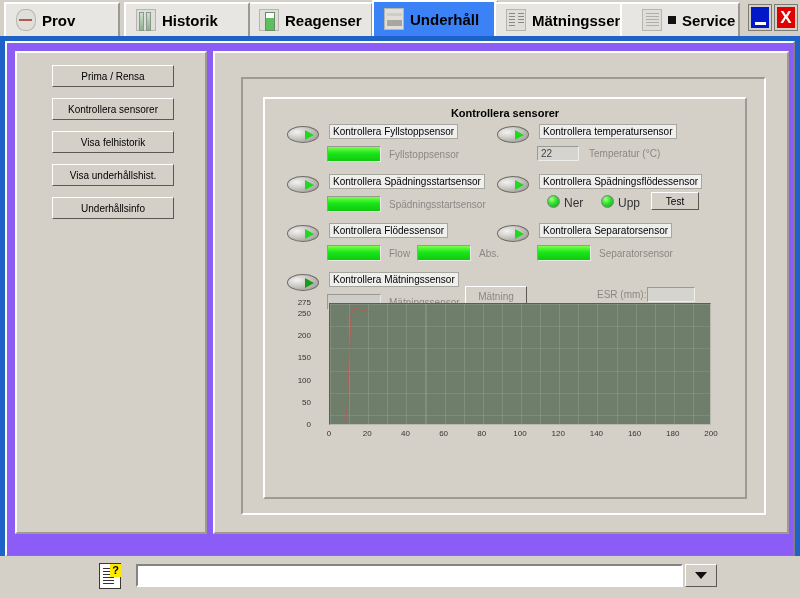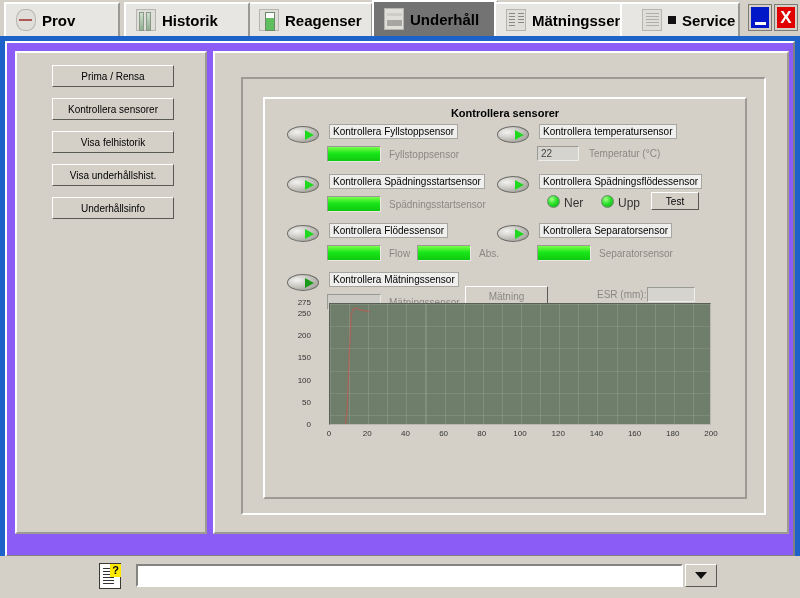--- a/index.html
+++ b/index.html
@@ -213,21 +213,21 @@
       <span>Prov</span>
     </div>
     <div class="tab" style="left: 247px; width: 126px;">
       <span class="ticon ico-reag"></span>
       <span>Reagenser</span>
     </div>
     <div class="tab" style="left: 124px; width: 126px;">
       <span class="ticon ico-hist"></span>
       <span>Historik</span>
     </div>
-    <div class="tab" style="left: 372px; width: 126px; background: #737373; height: 36px; top: 0px;">
+    <div class="tab" style="left: 372px; width: 126px; background: #3b82f6; height: 36px; top: 0px;">
       <span class="ticon ico-und"></span>
       <span>Underhåll</span>
     </div>
     <div class="tab" style="left: 494px; width: 146px;">
       <span class="ticon ico-inst"></span>
       <span>Mätningssensor</span>
     </div>
     <div class="tab" style="left: 620px; width: 120px; padding-left: 20px;">
       <span class="ticon ico-serv"></span>
       <span class="sq"></span>
@@ -285,21 +285,21 @@
             <div class="slabel" style="left: 274px; top: 124px;">Kontrollera Separatorsensor</div>
             <div class="tfield" style="left: 272px; top: 47px; width: 42px;">22</div>
             <div class="flabel" style="left: 324px; top: 49px;">Temperatur (°C)</div>
             <div class="led-round" style="left: 282px; top: 96px;"></div>
             <div class="rlabel" style="left: 299px; top: 97px;">Ner</div>
             <div class="led-round" style="left: 336px; top: 96px;"></div>
             <div class="rlabel" style="left: 353px; top: 97px;">Upp</div>
             <div class="pbtn" style="left: 386px; top: 93px; width: 48px; height: 18px;">Test</div>
             <div class="led-bar" style="left: 272px; top: 146px;"></div>
             <div class="flabel" style="left: 334px; top: 149px;">Separatorsensor</div>
-            <div class="pbtn dimtext" style="left: 200px; top: 187px; width: 83px; height: 20px;">Mätning</div>
+            <div class="pbtn dimtext" style="left: 200px; top: 187px; width: 62px; height: 20px;">Mätning</div>
             <div class="flabel" style="left: 320px; top: 190px; padding-left: 12px;">ESR (mm):</div>
             <div class="tfield" style="left: 382px; top: 188px; width: 48px;"></div>
             <div class="flabel" style="left: 272px; top: 207px;">Fel:</div>
             <div class="tfield" style="left: 296px; top: 205px; width: 140px;"></div>
           </div>
 
         <div id="chartwrap">
           <div id="chart-plot">
             <div id="chart-grid"></div>
             <svg id="trace" width="382" height="122">

